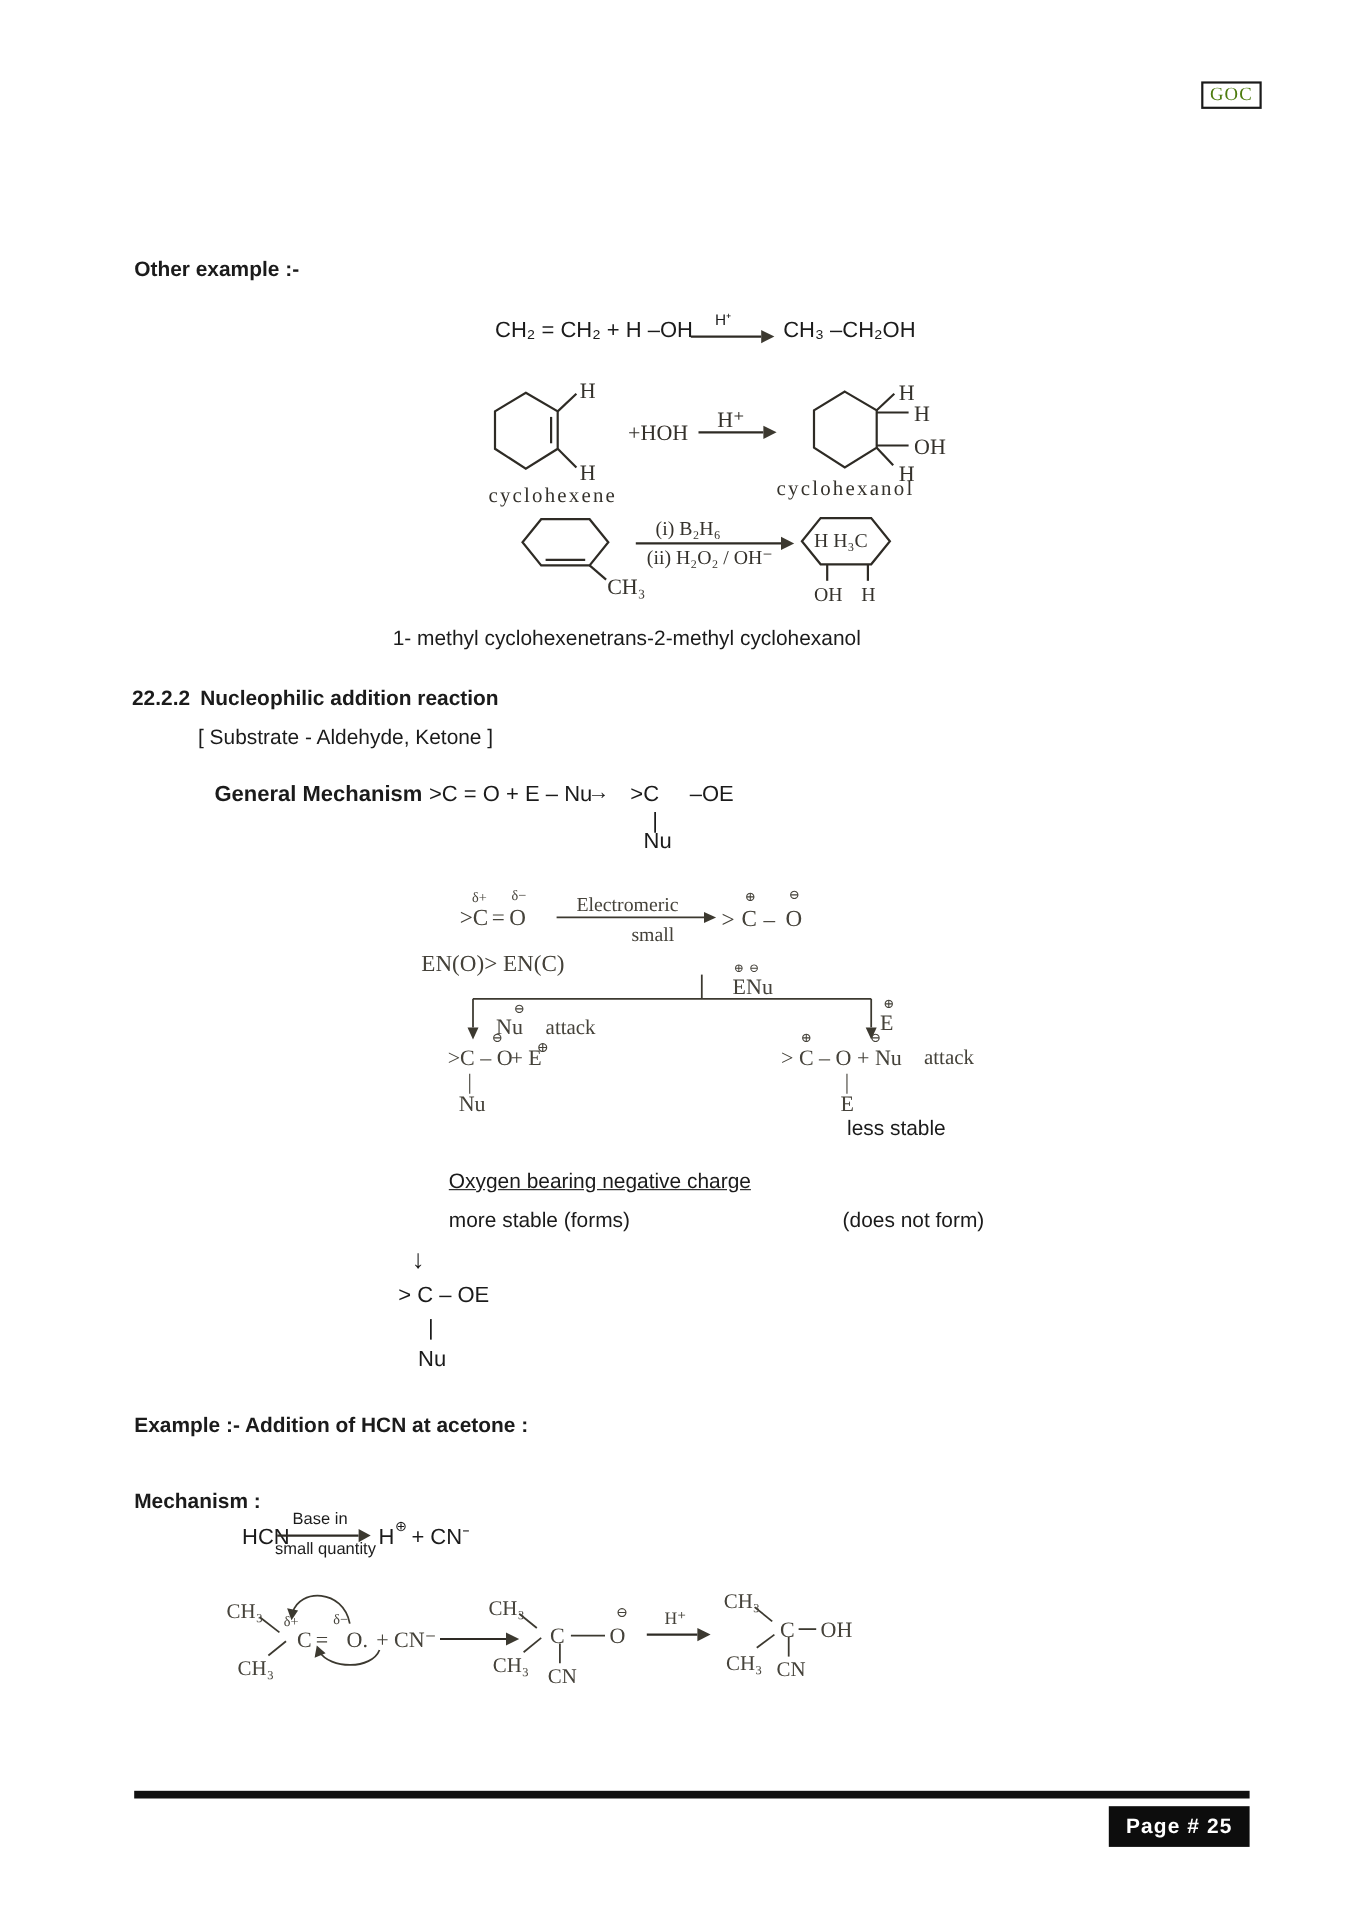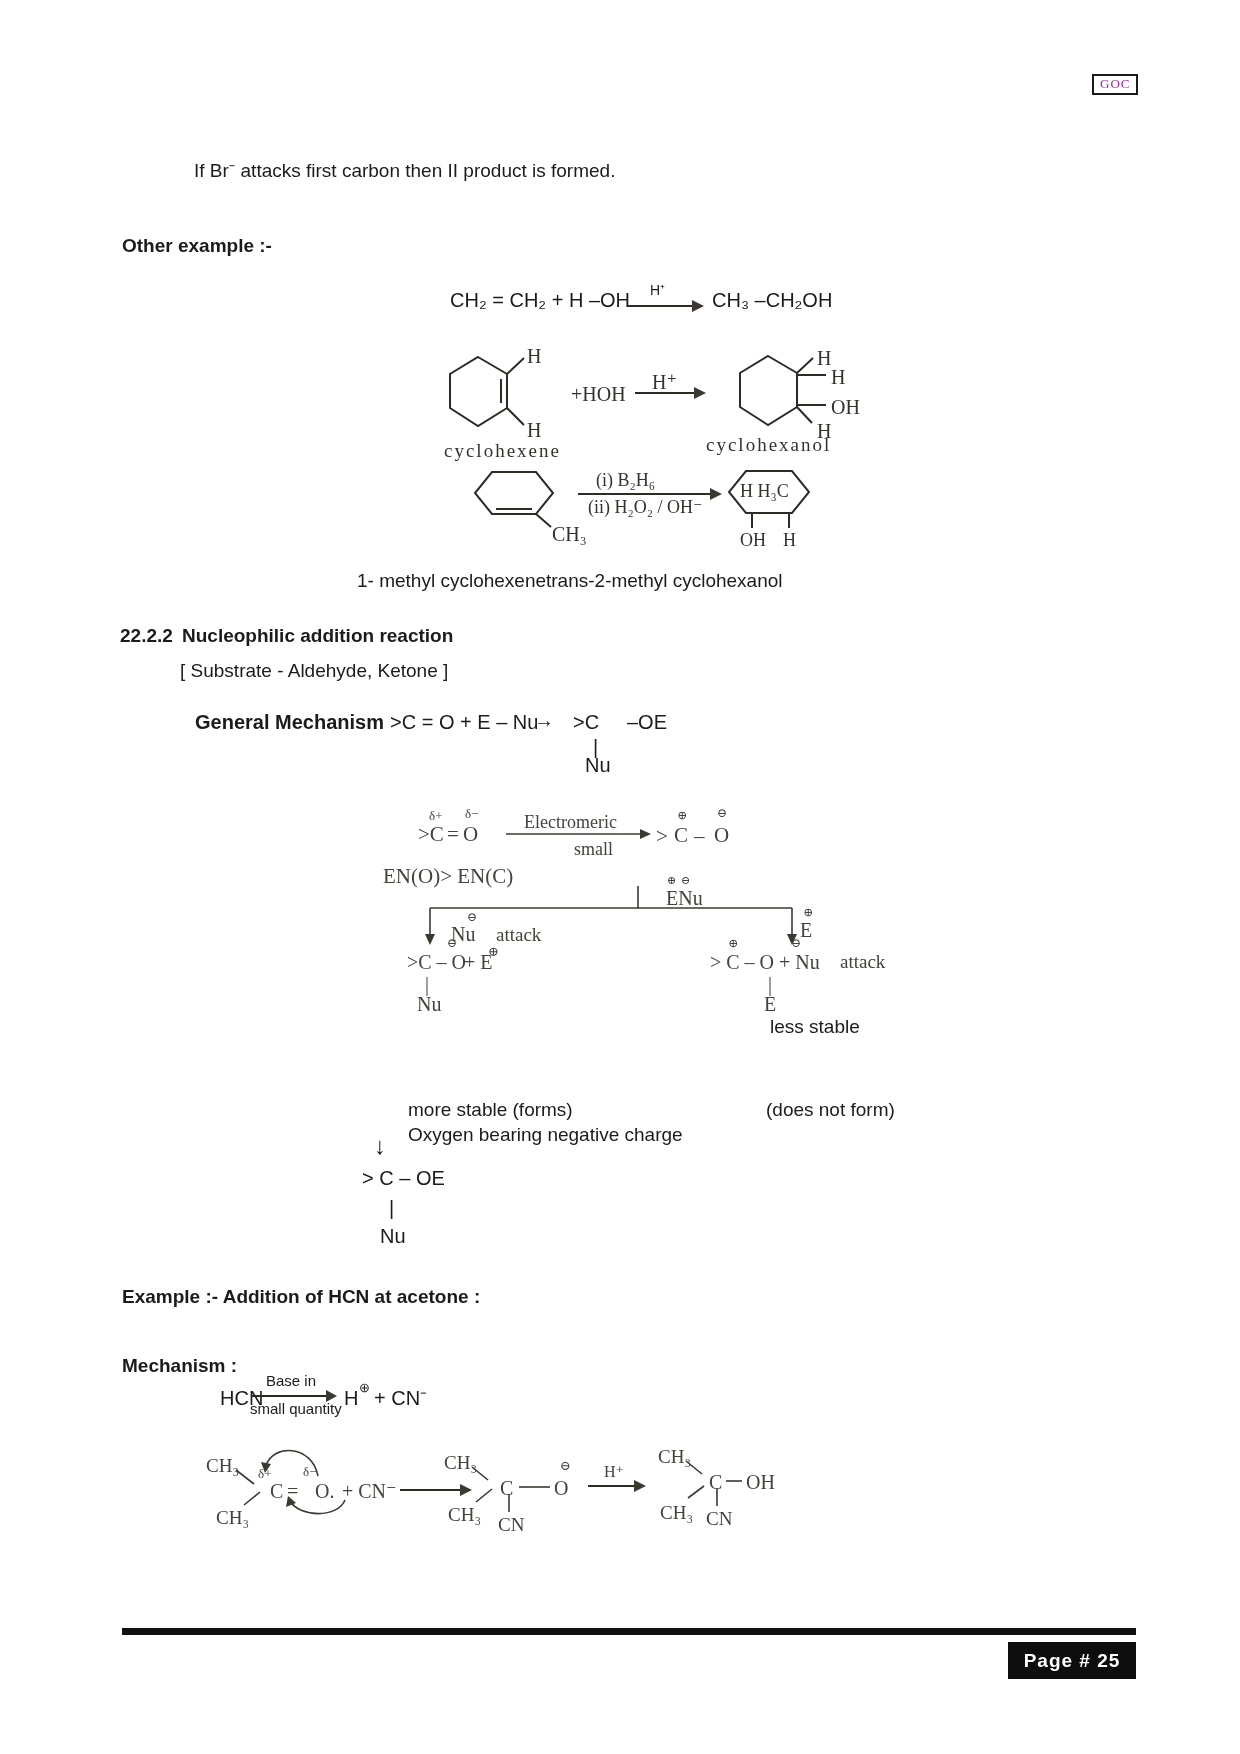--- a/index.html
+++ b/index.html
@@ -10,32 +10,31 @@
   .serif{font-family:"Liberation Serif","DejaVu Serif",serif;color:#35322c;}
   .hw{font-family:"Liberation Serif","DejaVu Serif",serif;color:#45423a;}
   .mk{position:absolute;font-family:"Liberation Serif","DejaVu Serif",serif;color:#45423a;font-size:12px;white-space:pre;}
   .mk13{font-size:13px;} .mk11{font-size:11px;}
   .sp{letter-spacing:2px;}
   .small{font-size:15px;}
   svg.ov{position:absolute;overflow:visible;}
   .ln{stroke:#3c3930;stroke-width:1.6;fill:none;}
   .lnb{stroke:#2e2b25;stroke-width:2;fill:none;}
   .ah{fill:#3c3930;stroke:none;}
-  .goc{position:absolute;border:2px solid #1a1a1a;padding:0px 6px 1px 6px;font-family:"Liberation Serif","DejaVu Serif",serif;font-size:13px;color:#a21caf;letter-spacing:1px;}
+  .goc{position:absolute;border:2px solid #1a1a1a;padding:0px 6px 1px 6px;font-family:"Liberation Serif","DejaVu Serif",serif;font-size:17px;color:#4d7c0f;letter-spacing:1px;}
   .bar{position:absolute;background:#101010;}
   .pagebox{position:absolute;background:#0d0d0d;color:#fff;font-family:"Liberation Sans",sans-serif;font-weight:700;font-size:19px;display:flex;align-items:center;justify-content:center;letter-spacing:1px;}
 </style>
 </head>
 <body>
 
 <div id="page">
 
   <div class="goc" style="left:1092px;top:74px;">GOC</div>
 
-  <span class="t" style="left:194px;top:160px;">If Br⁻ attacks first carbon then II product is formed.</span>
   <span class="t bold" style="left:122px;top:235px;">Other example :-</span>
 
   <span class="t sz20" style="left:450px;top:288px;">CH₂ = CH₂ + H –OH</span>
   <span class="t" style="left:650px;top:282px;font-size:14px;">H⁺</span>
   <svg class="ov" style="left:0;top:0;" width="1240" height="1754">
     <line class="lnb" x1="628" y1="306" x2="692" y2="306"></line>
       <polygon class="ah" points="692,300 704,306 692,312"></polygon>
   </svg>
   <span class="t sz20" style="left:712px;top:288px;">CH₃ –CH₂OH</span>
 
@@ -140,21 +139,21 @@
 
   <span class="t hw sz20" style="left:800px;top:918px;">E</span>
   <span class="mk" style="left:803px;top:905px;">⊕</span>
   <span class="t hw sz20" style="left:710px;top:950px;">&gt; C – O + Nu</span>
   <span class="mk" style="left:728px;top:936px;">⊕</span>
   <span class="mk" style="left:791px;top:936px;">⊖</span>
   <span class="t hw" style="left:840px;top:951px;">attack</span>
   <span class="t hw sz20" style="left:768px;top:972px;">|</span>
   <span class="t hw sz20" style="left:764px;top:992px;">E</span>
 
-  <span class="t" style="left:408px;top:1124px;">Oxygen bearing negative charge</span>
+  <span class="t" style="left:408px;top:1064px;text-decoration:underline;">Oxygen bearing negative charge</span>
   <span class="t" style="left:770px;top:1016px;">less stable</span>
   <span class="t" style="left:408px;top:1099px;">more stable (forms)</span>
   <span class="t" style="left:766px;top:1099px;">(does not form)</span>
   <span class="t sz24" style="left:374px;top:1132px;">↓</span>
   <span class="t sz20" style="left:362px;top:1166px;">&gt; C – OE</span>
   <span class="t sz20" style="left:389px;top:1196px;">|</span>
   <span class="t sz20" style="left:380px;top:1224px;">Nu</span>
 
   <span class="t bold" style="left:122px;top:1286px;">Example :- Addition of HCN at acetone :</span>
   <span class="t bold" style="left:122px;top:1323px;margin-top:32px;">Mechanism :</span>

